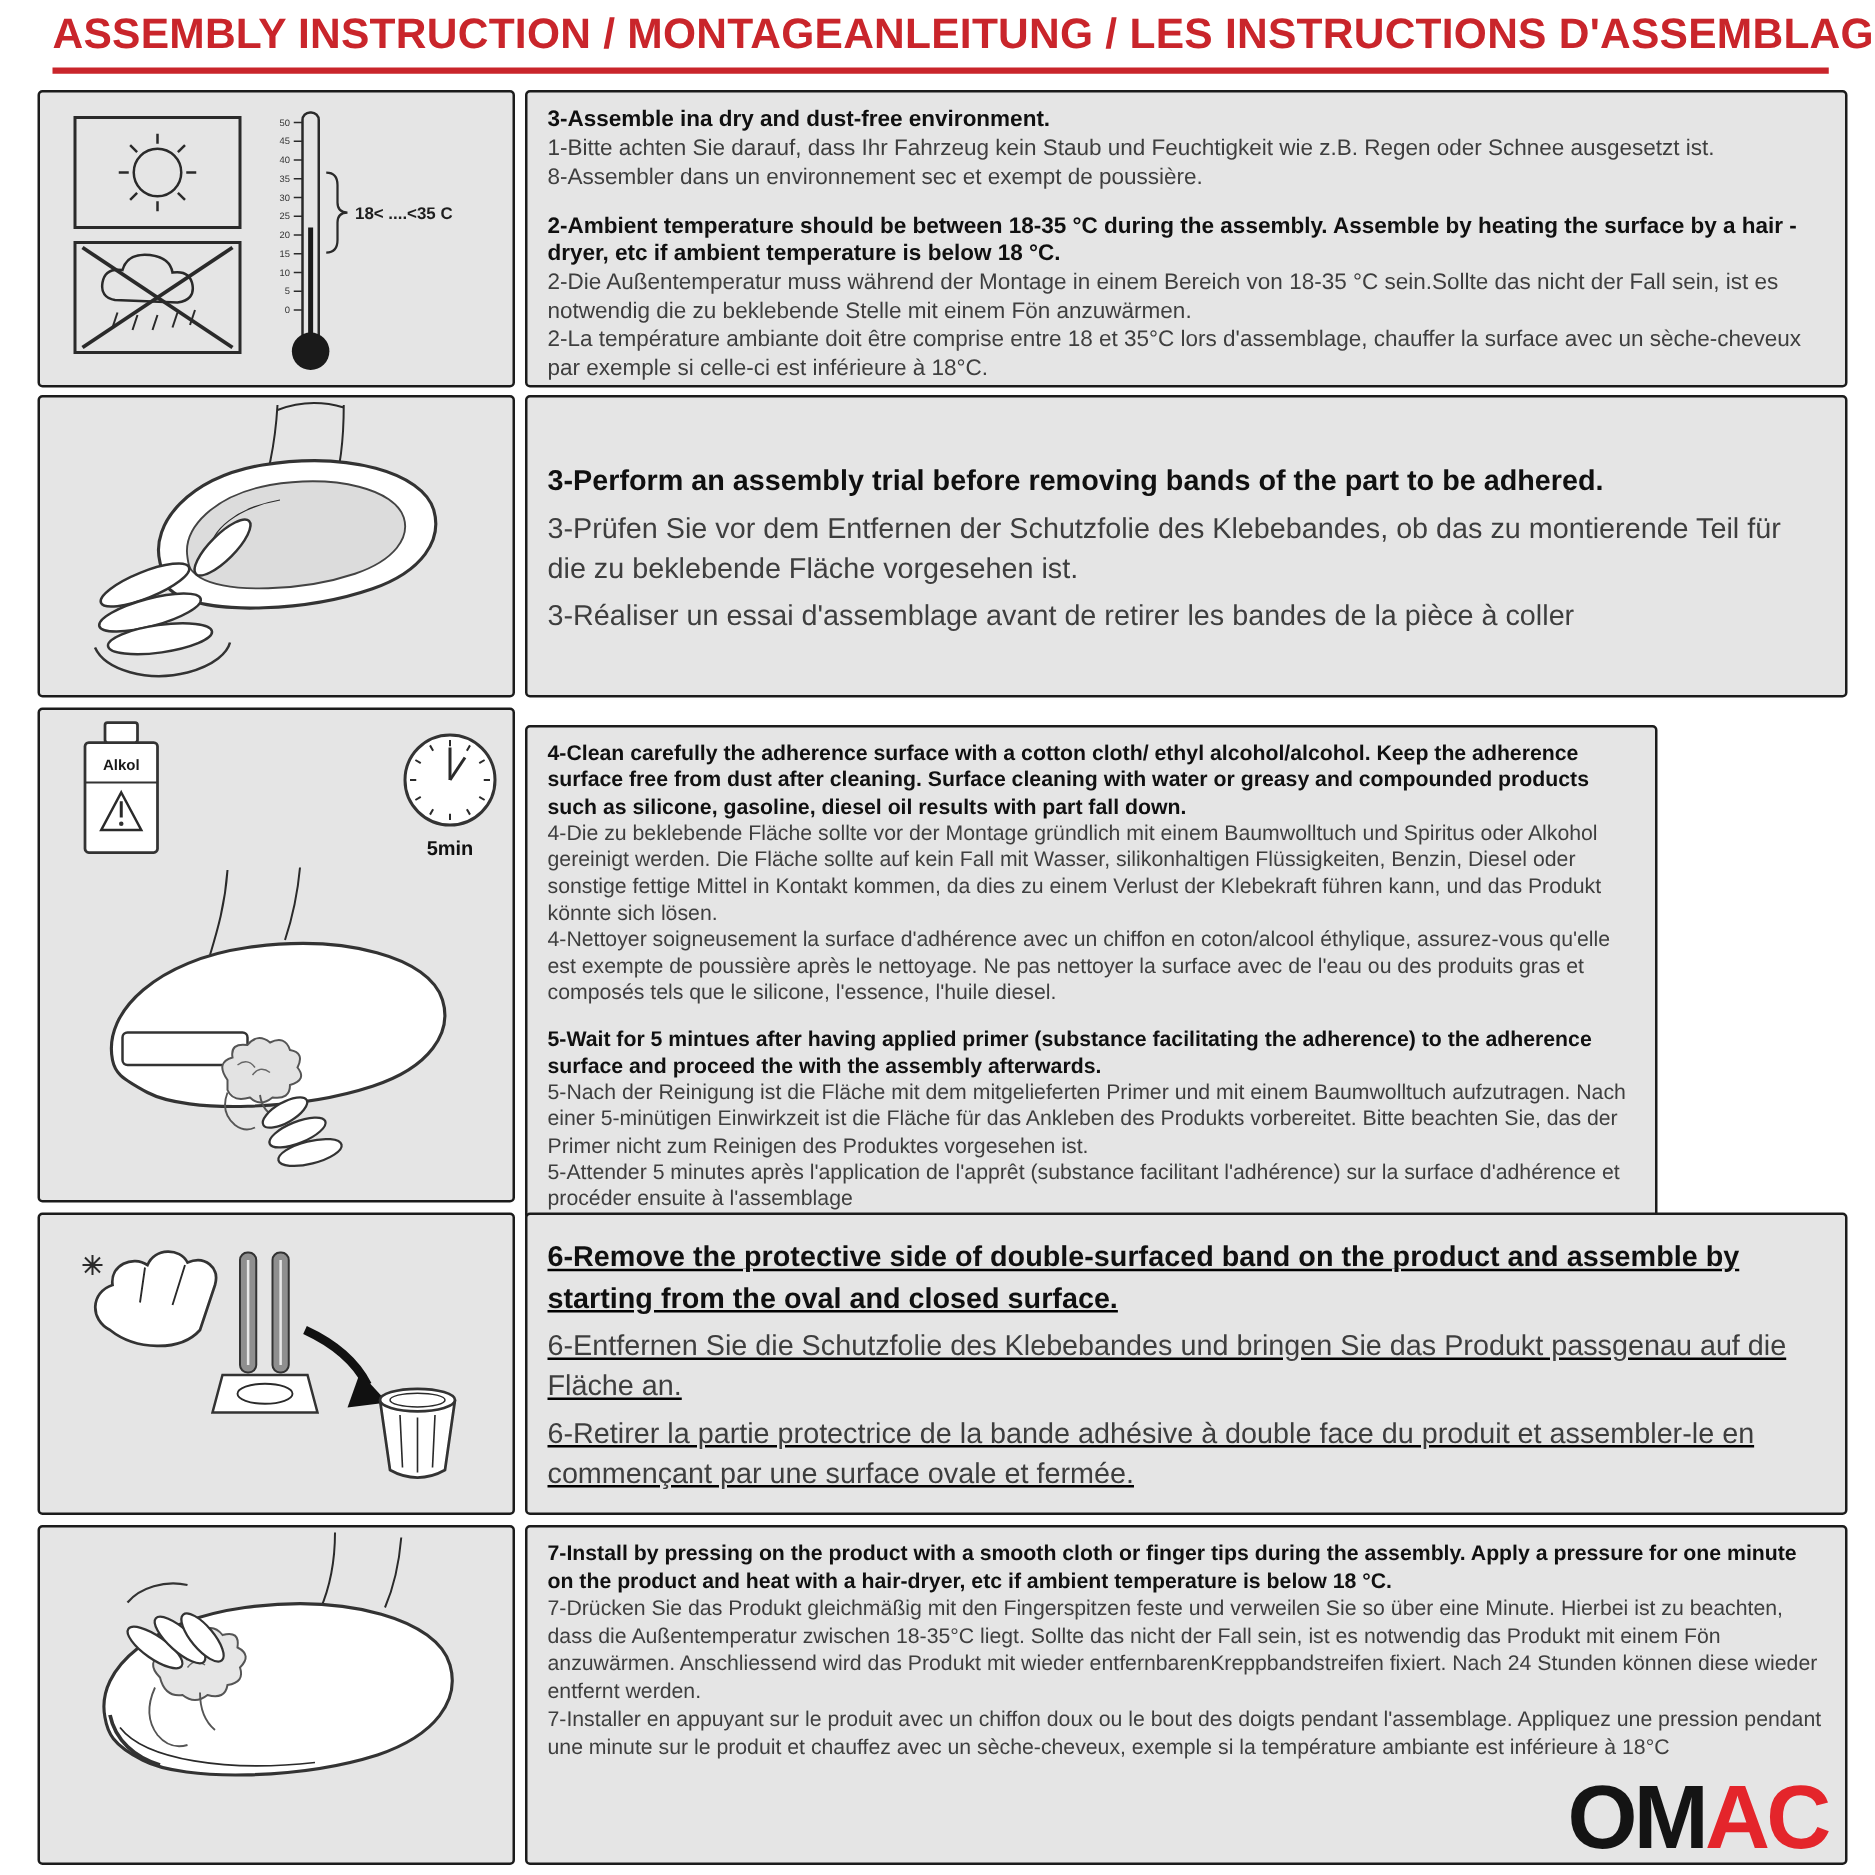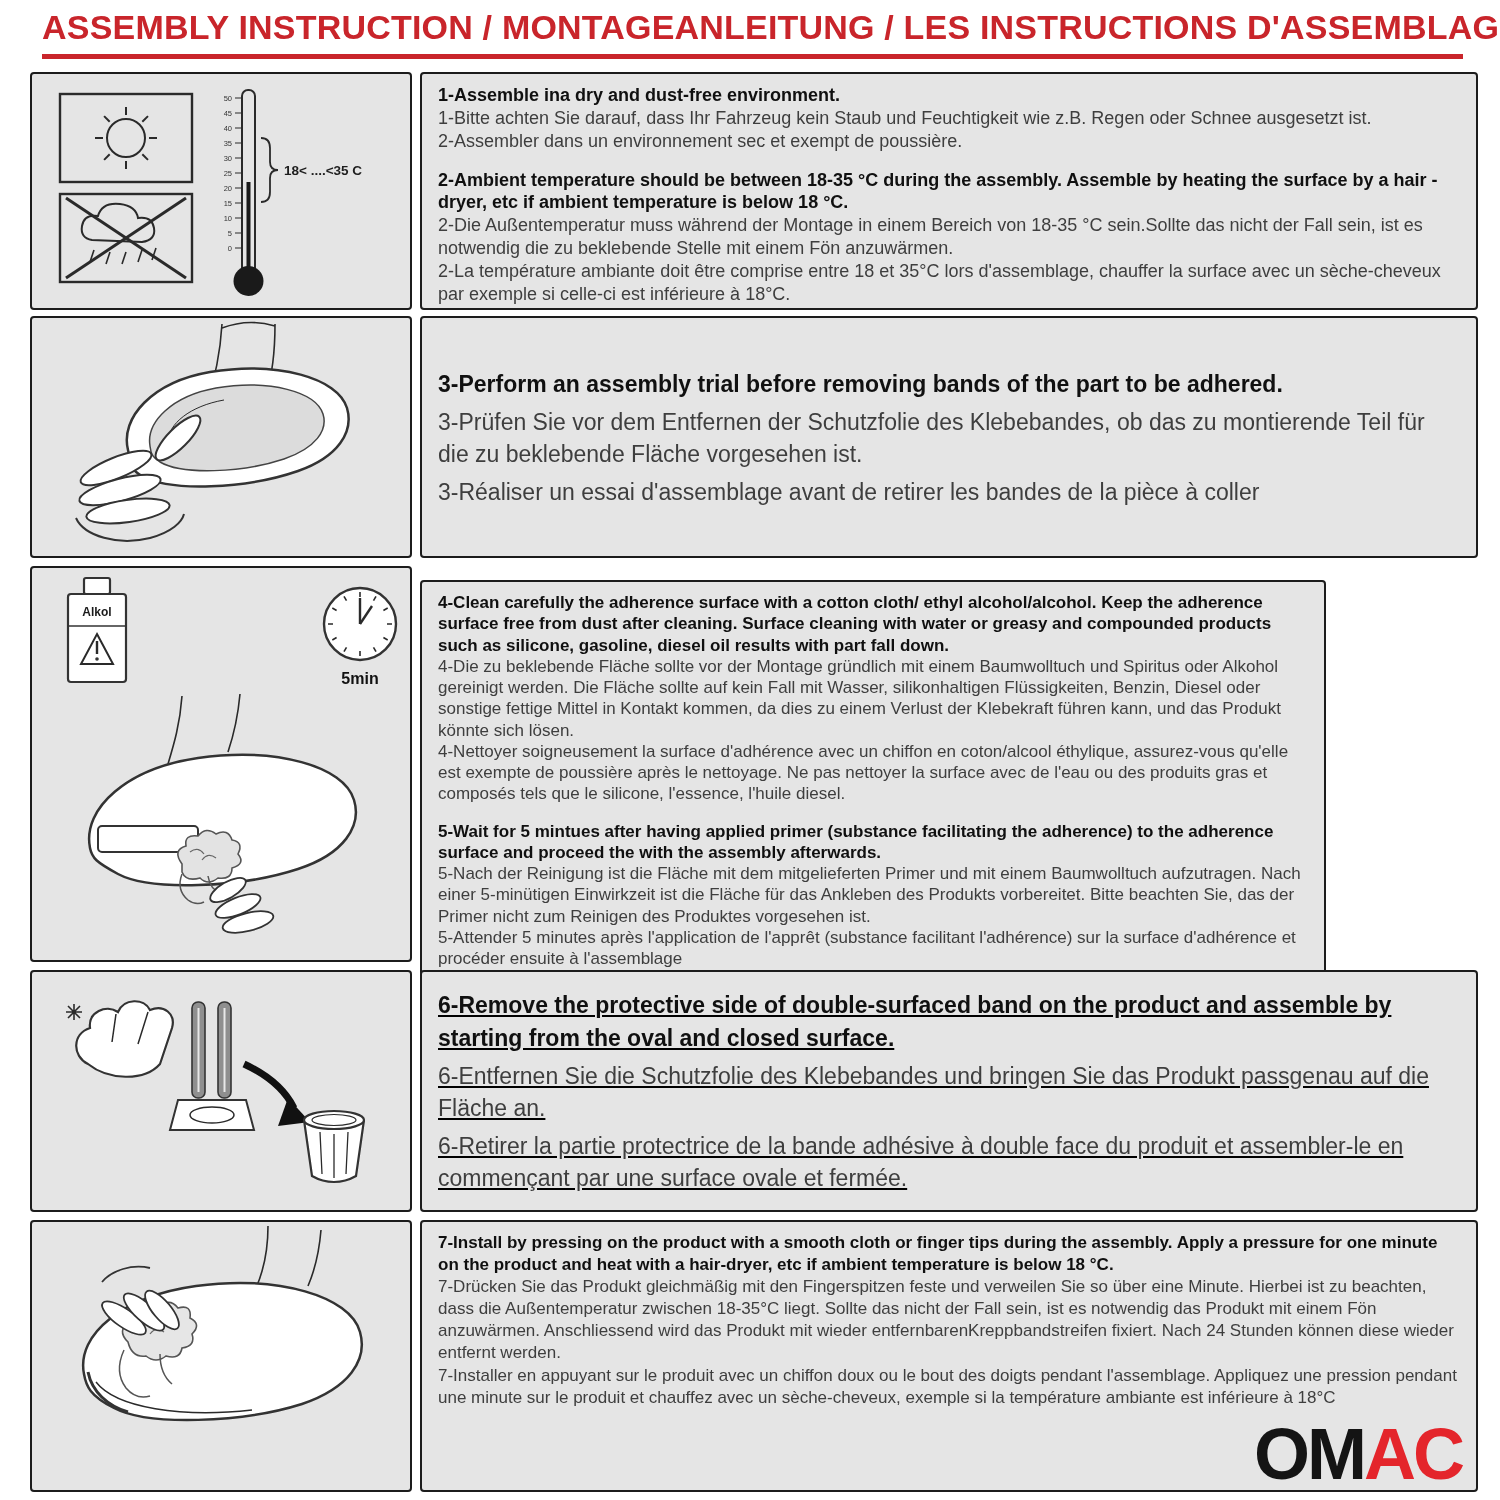--- a/index.html
+++ b/index.html
@@ -117,23 +117,23 @@
           <text x="200" y="161.5">5</text>
           <text x="200" y="176.5">0</text>
         </g>
         <path d="M229,64 Q238,64 238,74 L238,88 Q238,96 246,96 Q238,96 238,104 L238,118 Q238,128 229,128" class="ln" stroke-width="1.8"></path>
         <text x="252" y="101" font-size="13.5" font-weight="600" fill="#1e1e1e">18&lt; ....&lt;35 C</text>
       </g>
     </svg>
   </div>
 
   <div class="box txt s1 r1r">
-    <p class="p-b">1-Assemble ina dry and dust-free environment.</p>
+    <p class="p-b">3-Assemble ina dry and dust-free environment.</p>
     <p class="p-n">1-Bitte achten Sie darauf, dass Ihr Fahrzeug kein Staub und Feuchtigkeit wie z.B. Regen oder Schnee ausgesetzt ist.</p>
-    <p class="p-n">2-Assembler dans un environnement sec et exempt de poussière.</p>
+    <p class="p-n">8-Assembler dans un environnement sec et exempt de poussière.</p>
     <p class="p-b gap-lg">2-Ambient temperature should be between 18-35 °C  during the assembly. Assemble by heating the surface by a hair -dryer, etc if ambient temperature is below 18 °C.</p>
     <p class="p-n">2-Die Außentemperatur muss während der Montage in einem Bereich von 18-35 °C  sein.Sollte das nicht der Fall sein, ist es notwendig die zu beklebende Stelle mit einem Fön anzuwärmen.</p>
     <p class="p-n">2-La température ambiante doit être comprise entre 18 et 35°C lors d'assemblage, chauffer la surface avec un sèche-cheveux par exemple si celle-ci est inférieure à 18°C.</p>
   </div>
 
   <div class="box illus r2l">
     <svg viewBox="0 0 378 238">
       <g class="ln" stroke-width="1.6">
         <path d="M190,6 C188,40 182,64 174,88"></path>
         <path d="M243,6 C243,36 240,58 234,76"></path>

